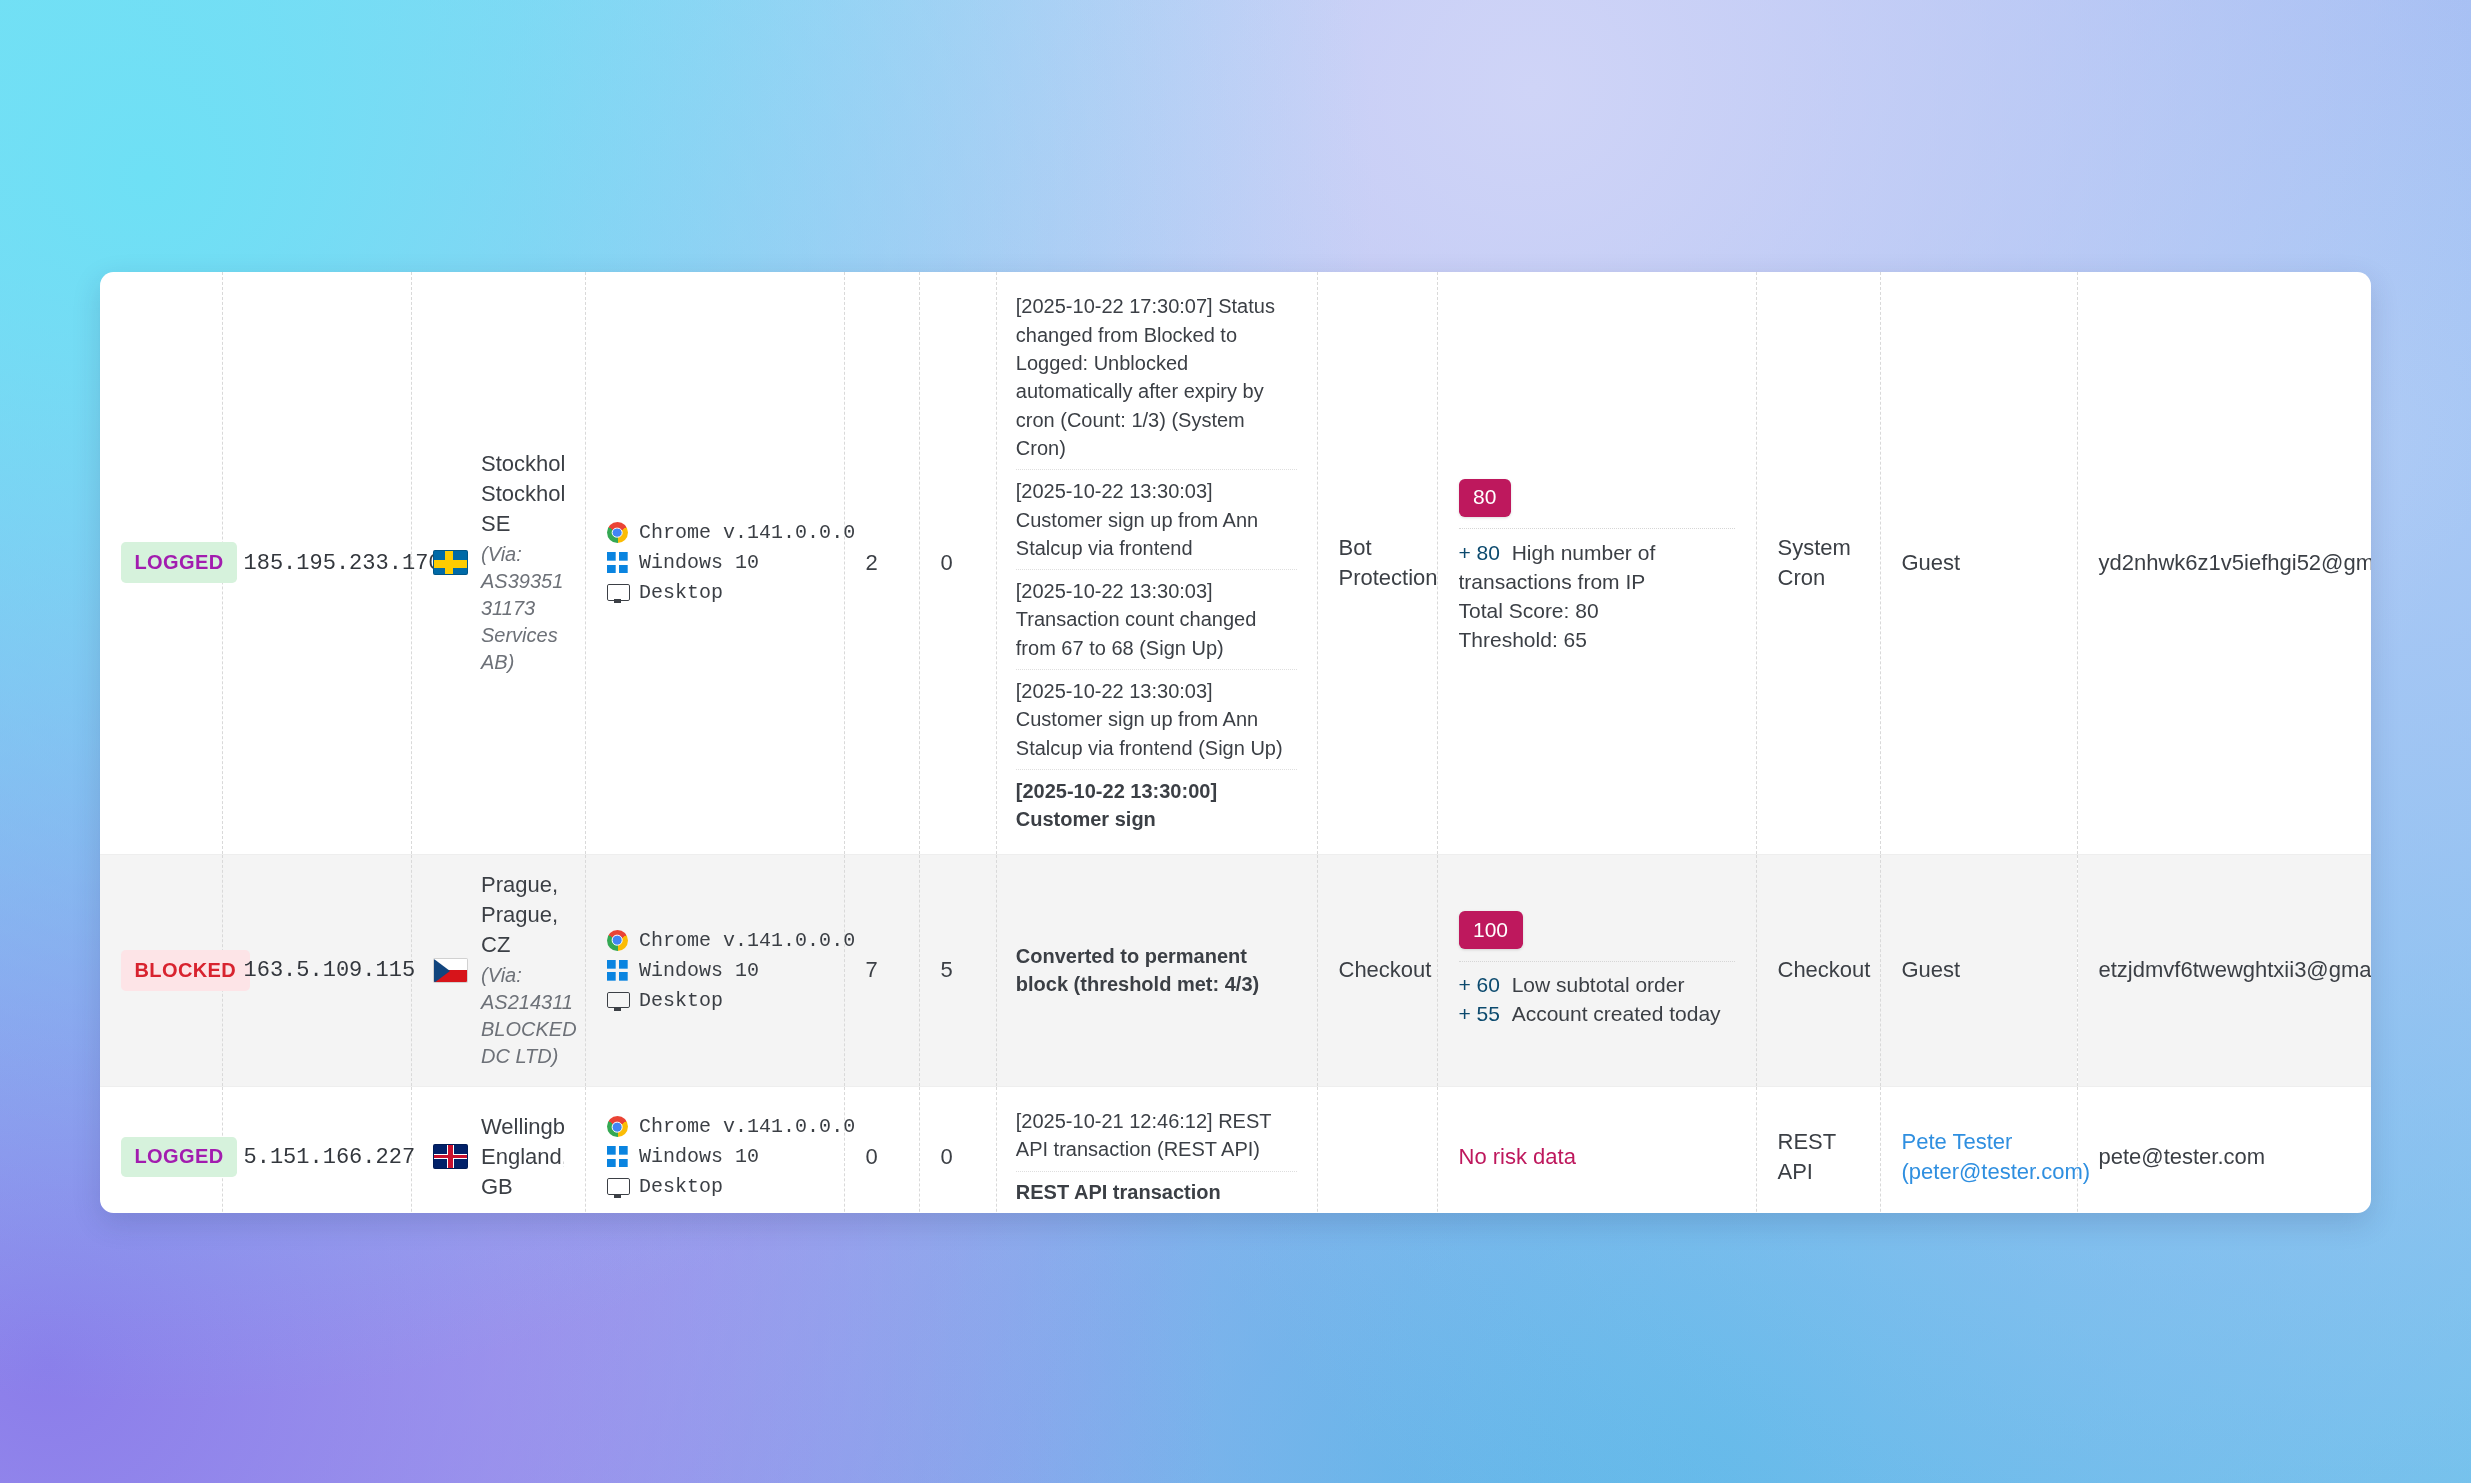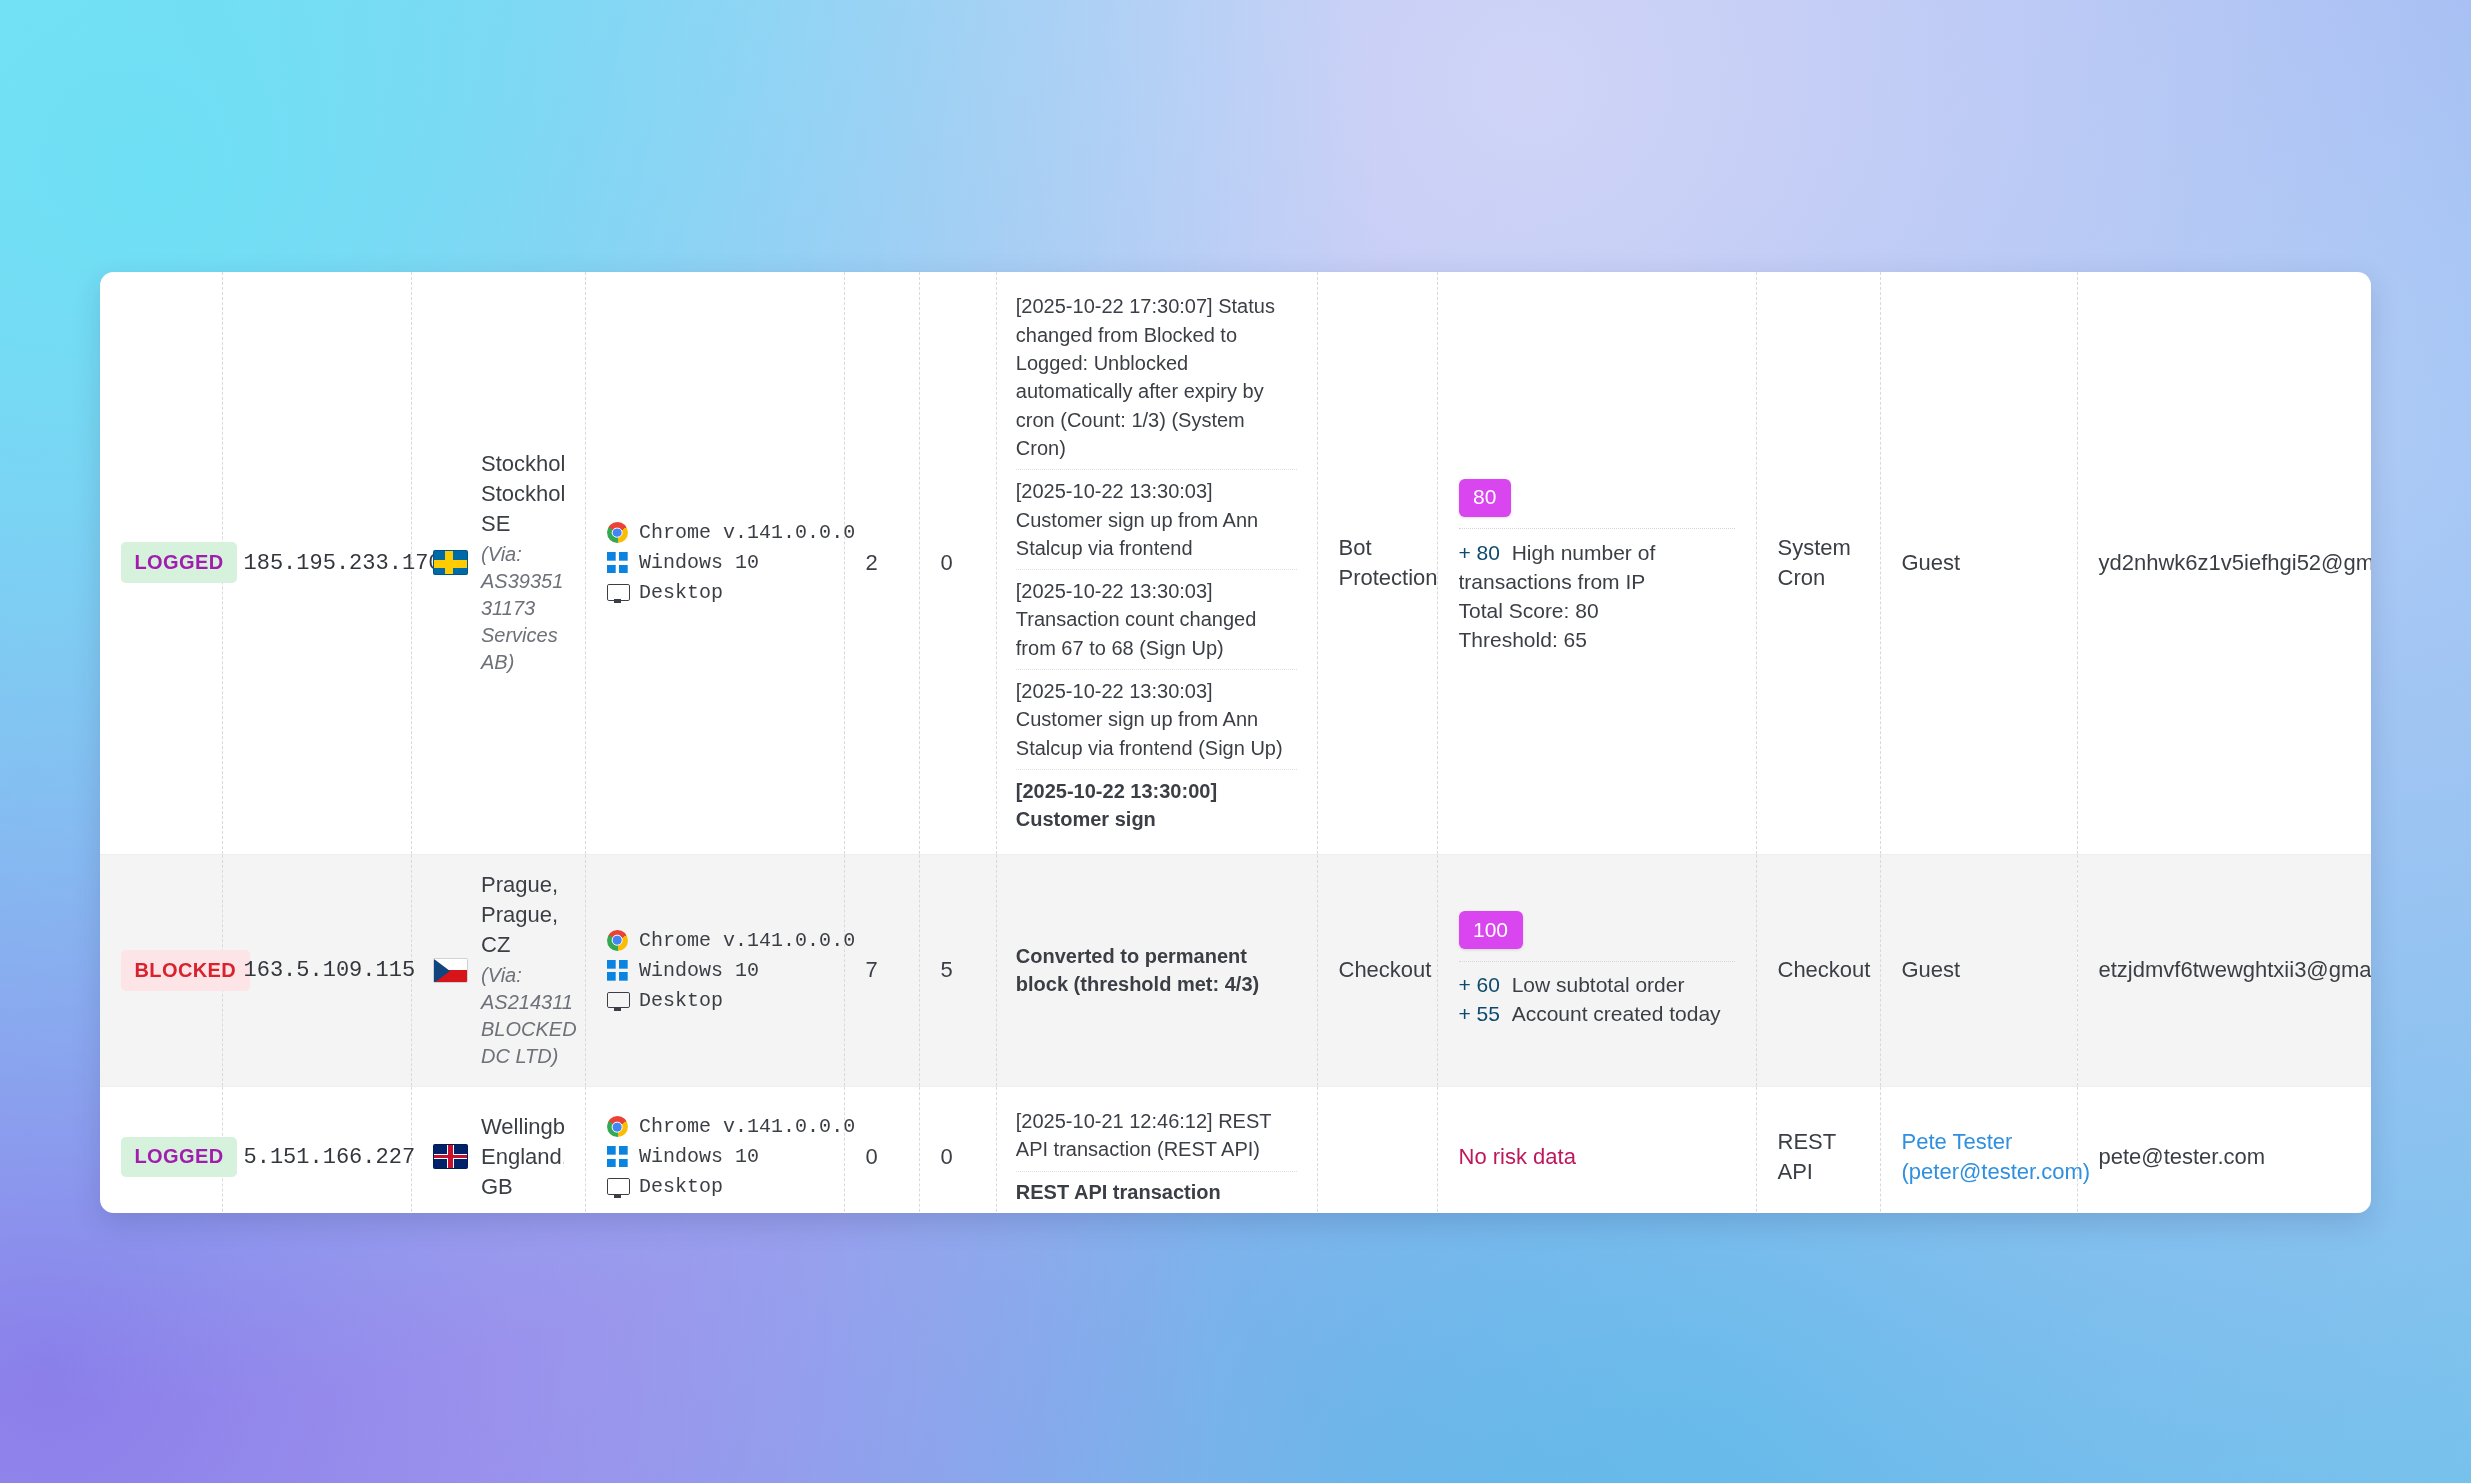--- a/index.html
+++ b/index.html
@@ -174,21 +174,21 @@
     line-height: 1.42;
     color: #3b3f45;
     padding: 6.8px 0;
     border-bottom: 1.9px dotted #dedede;
   }
   .log-entry:last-child { border-bottom: none; font-weight: bold; }
 
   
   .risk-score {
     display: inline-block;
-    background: #d946ef;
+    background: #be185d;
     color: #fff;
     font-size: 21px;
     padding: 4.8px 14.5px;
     border-radius: 5.8px;
     box-shadow: 0 1px 2.9px rgba(0,0,0,.14);
   }
   .risk-sep { border-top: 1.9px dotted #d6d6d6; margin: 11.6px 0 9.7px 0; }
   .risk-line { font-size: 21px; line-height: 1.38; color: #3b3f45; }
   .risk-plus { color: #0c4a6e; font-weight: 400; }
   .risk-clip { max-height: 108px; overflow: hidden; }

